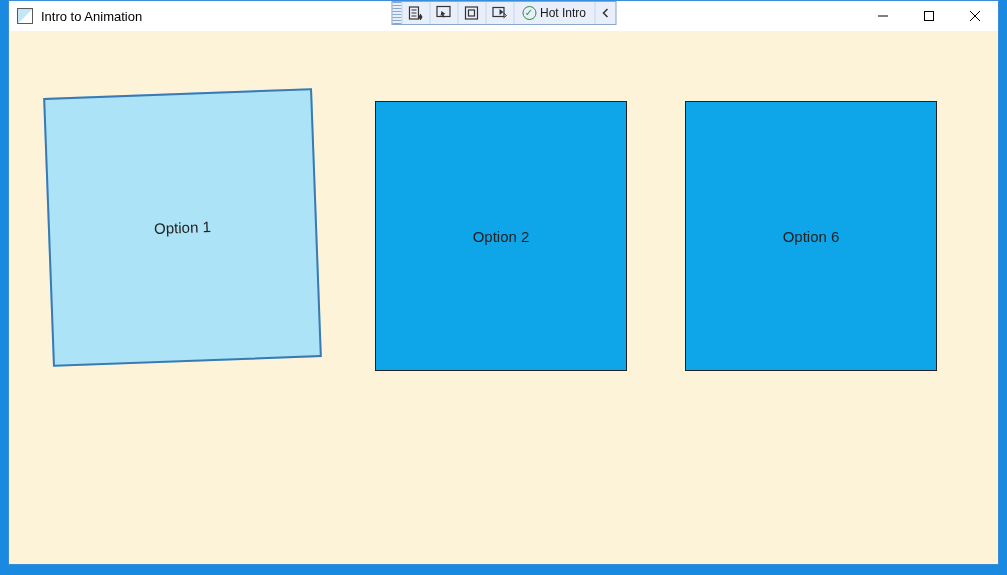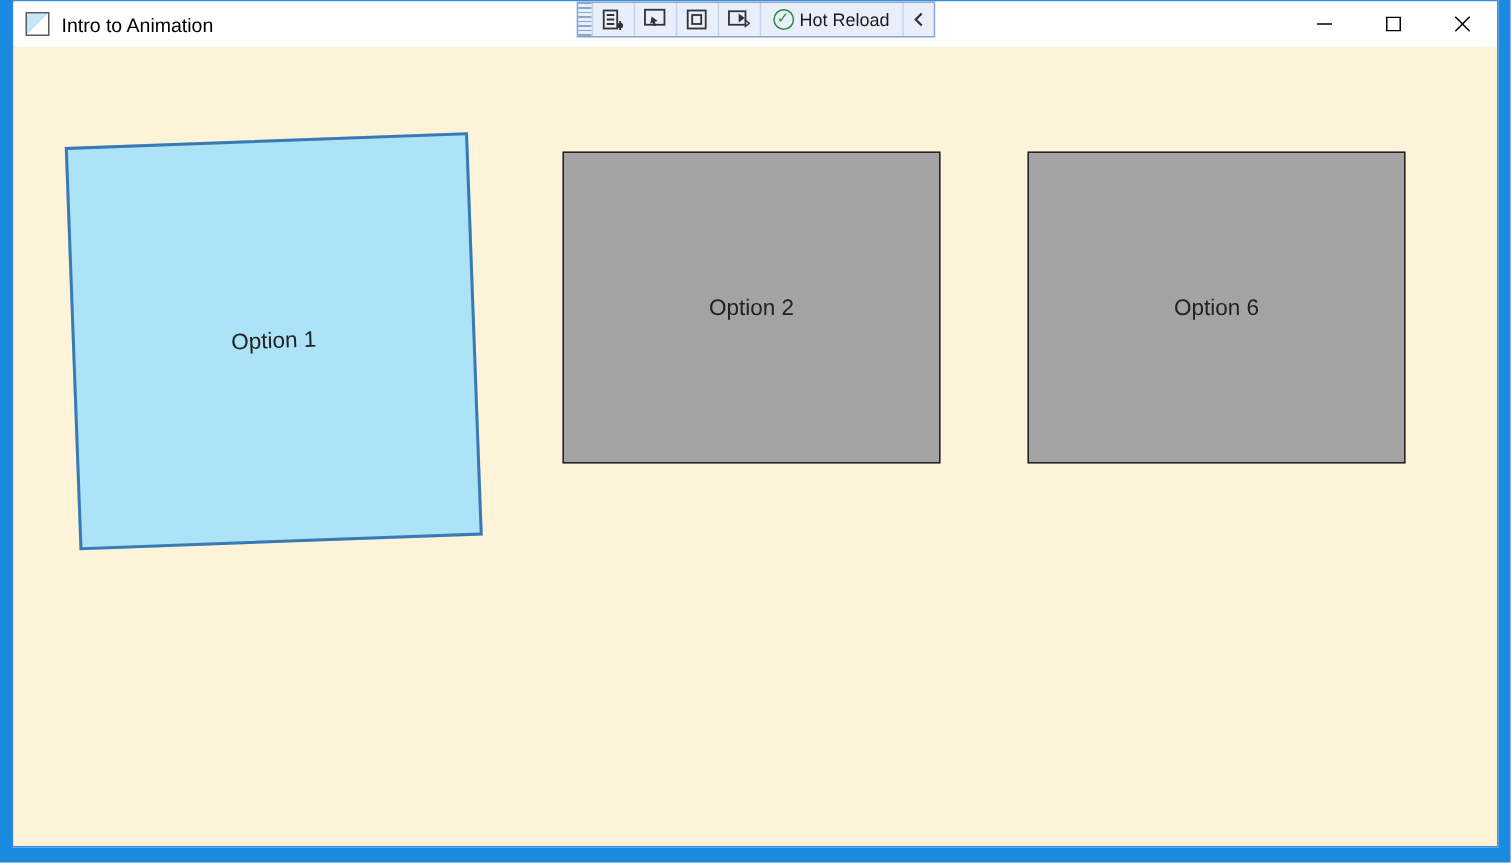--- a/index.html
+++ b/index.html
@@ -150,23 +150,23 @@
       flex: 1;
       background: #fdf3d8;
       padding: 70px 45px;
       display: flex;
       gap: 58px;
       align-items: flex-start;
     }
 
     .card {
       width: 252px;
-      height: 208px;
+      height: 270px;
       border: 1px solid #222;
-      background: #a3a3a3;
+      background: #0ea5e9;
       display: flex;
       align-items: center;
       justify-content: center;
       font-size: 15px;
       color: #222;
       cursor: pointer;
     }
 
     .card.highlight {
       background: #ace3f6;
@@ -214,21 +214,21 @@
       </div>
       <div class="debug-btn">
         <svg viewBox="0 0 16 16" fill="none" stroke="#333" stroke-width="1.2">
           <rect x="1.5" y="2.5" width="11" height="9"></rect>
           <path d="M8 4 L12 7 L8 10" fill="#333" stroke="none"></path>
           <path d="M12 11 L15 13.5 L12 16" fill="none" stroke="#333" stroke-width="1" transform="translate(0,-3)"></path>
         </svg>
       </div>
       <div class="hot-reload">
         <span class="hot-reload-check">✓</span>
-        <span>Hot Reload</span>
+        <span>Hot Intro</span>
       </div>
       <div class="debug-collapse">
         <svg viewBox="0 0 10 10" width="10" height="10" fill="none" stroke="#333" stroke-width="1.5">
           <path d="M7 1 L3 5 L7 9"></path>
         </svg>
       </div>
     </div>
 
     <div class="window-controls">
       <div class="win-btn">

